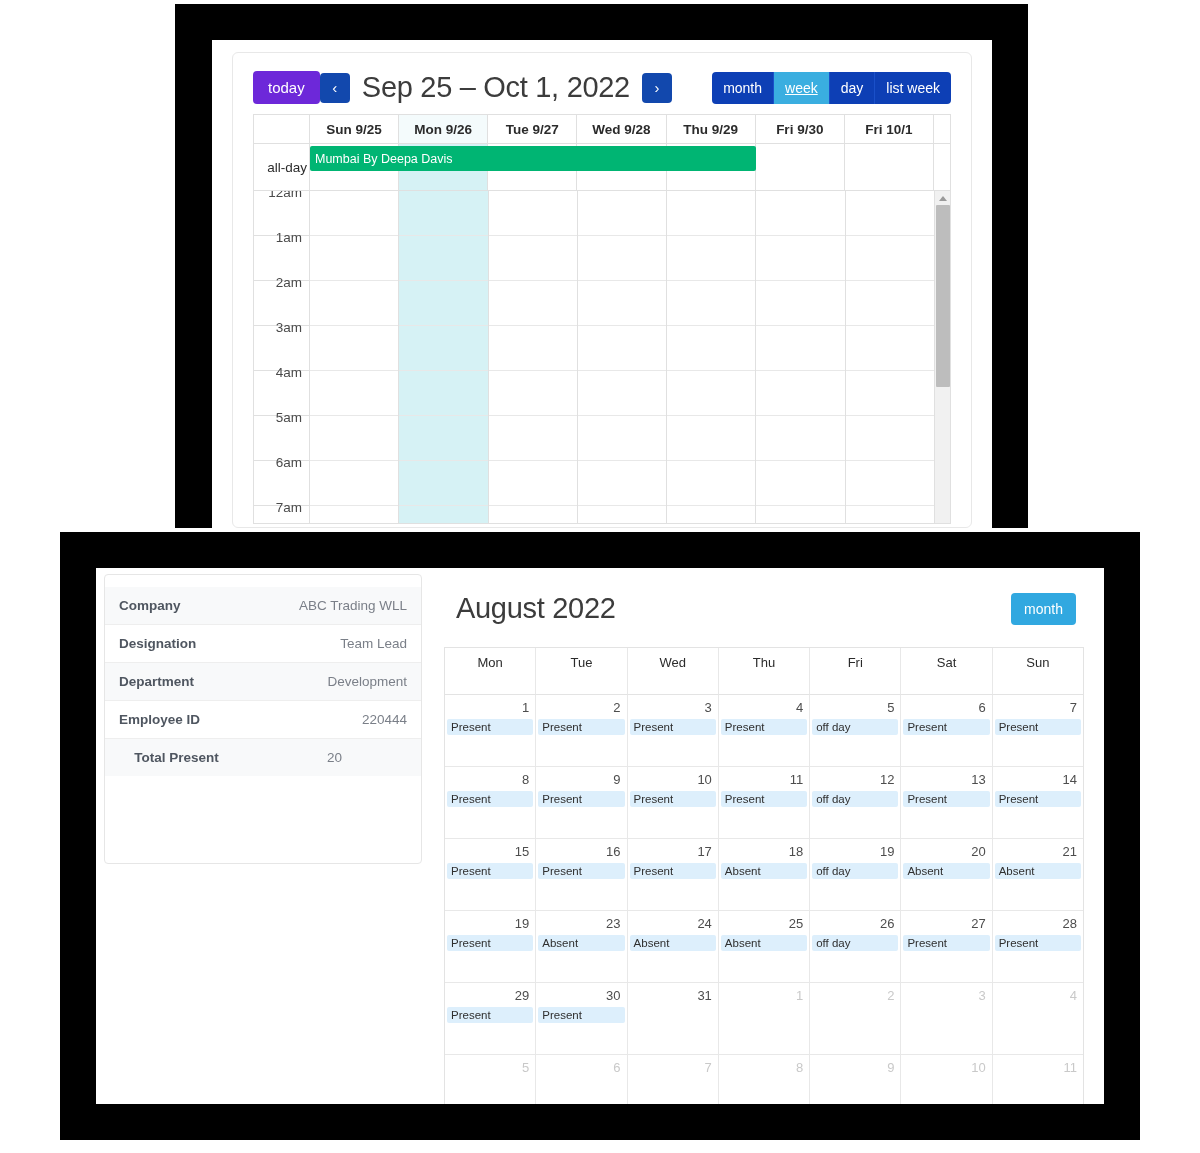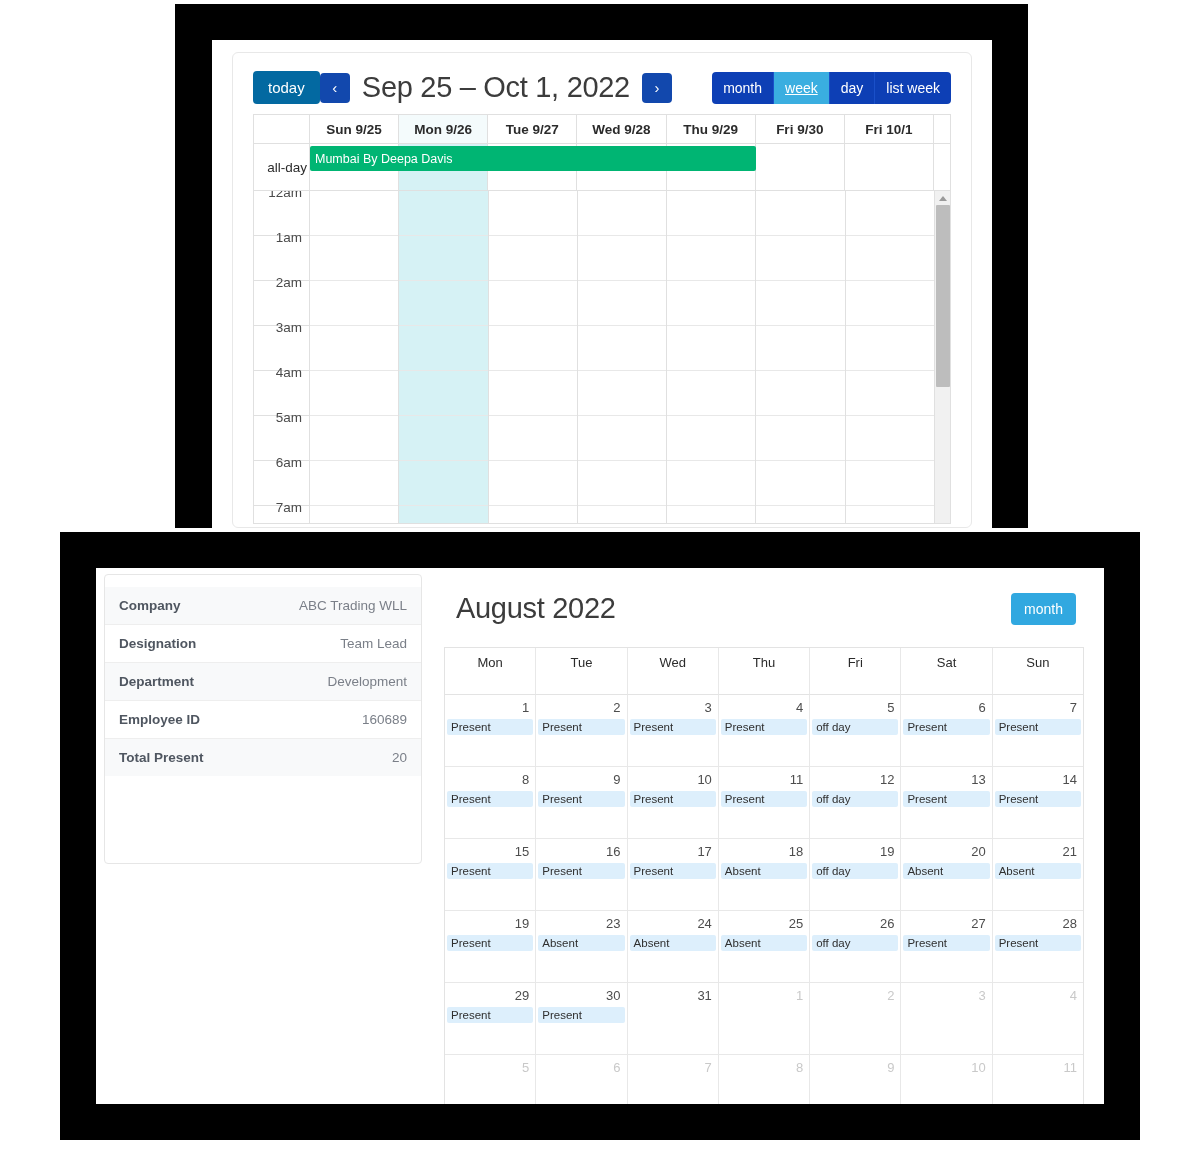--- a/index.html
+++ b/index.html
@@ -27,21 +27,21 @@
     overflow: hidden;
   }
   .cal-toolbar {
     display: flex; align-items: center; justify-content: space-between;
     padding: 18px 20px 10px 20px;
   }
   .tb-left, .tb-center, .tb-right { display: flex; align-items: center; }
   .tb-center { flex: 1; justify-content: center; gap: 12px; margin-left: -40px;}
 
   .btn-today {
-    background: #0369a1; color: #fff; border: none; border-radius: 4px;
+    background: #6d28d9; color: #fff; border: none; border-radius: 4px;
     font-size: 15px; padding: 9px 15px; font-family:"Liberation Sans",sans-serif;
     cursor: default; line-height: 1;
   }
   .btn-nav {
     background: #1248ad; color: #fff; border: none; border-radius: 4px;
     width: 30px; height: 30px; font-size: 15px; line-height: 1;
     display: flex; align-items: center; justify-content: center;
     font-family:"Liberation Sans",sans-serif;
   }
   .cal-title {
@@ -131,21 +131,21 @@
     padding: 16px 18px; font-size: 14px; font-weight: bold; color: #3b4252;
     border-bottom: 1px solid #eaeaea;
   }
   .info-table { width: 100%; border-collapse: collapse; margin-top: 12px; }
   .info-table tr td {
     padding: 11px 14px; font-size: 13.5px; border-bottom: 1px solid #eeeeee;
   }
   .info-table tr td.k { color: #4f5660; font-weight: bold; text-align: left; }
   .info-table tr td.v { color: #7a7f88; text-align: right; }
   .info-table tr:nth-child(odd) td { background: #f8f9fa; }
-  .info-table tr:last-child td { border-bottom: none; }
+  .info-table tr:last-child td { border-bottom: none; text-align: center; }
 
   #month-cal { position: absolute; left: 348px; top: 24px; width: 640px; height: 500px; }
   .mc-top { display: flex; align-items: flex-end; justify-content: space-between;
             padding: 0 8px 0 12px; margin-bottom: 22px; }
   .mc-title { font-size: 29px; color: #3c3c3c; font-weight: 400; letter-spacing:-0.3px;}
   .btn-month {
     background: #31a8e0; color: #fff; border: none; border-radius: 4px;
     font-size: 14px; padding: 9px 13px; line-height: 1;
     font-family:"Liberation Sans",sans-serif;
   }
@@ -337,21 +337,21 @@
             <tr>
               <td class="k">Designation</td>
               <td class="v">Team Lead</td>
             </tr>
             <tr>
               <td class="k">Department</td>
               <td class="v">Development</td>
             </tr>
             <tr>
               <td class="k">Employee ID</td>
-              <td class="v">160689</td>
+              <td class="v">220444</td>
             </tr>
             <tr>
               <td class="k">Total Present</td>
               <td class="v">20</td>
             </tr>
           </tbody>
       </table>
     </div>
 
     <div id="month-cal">

